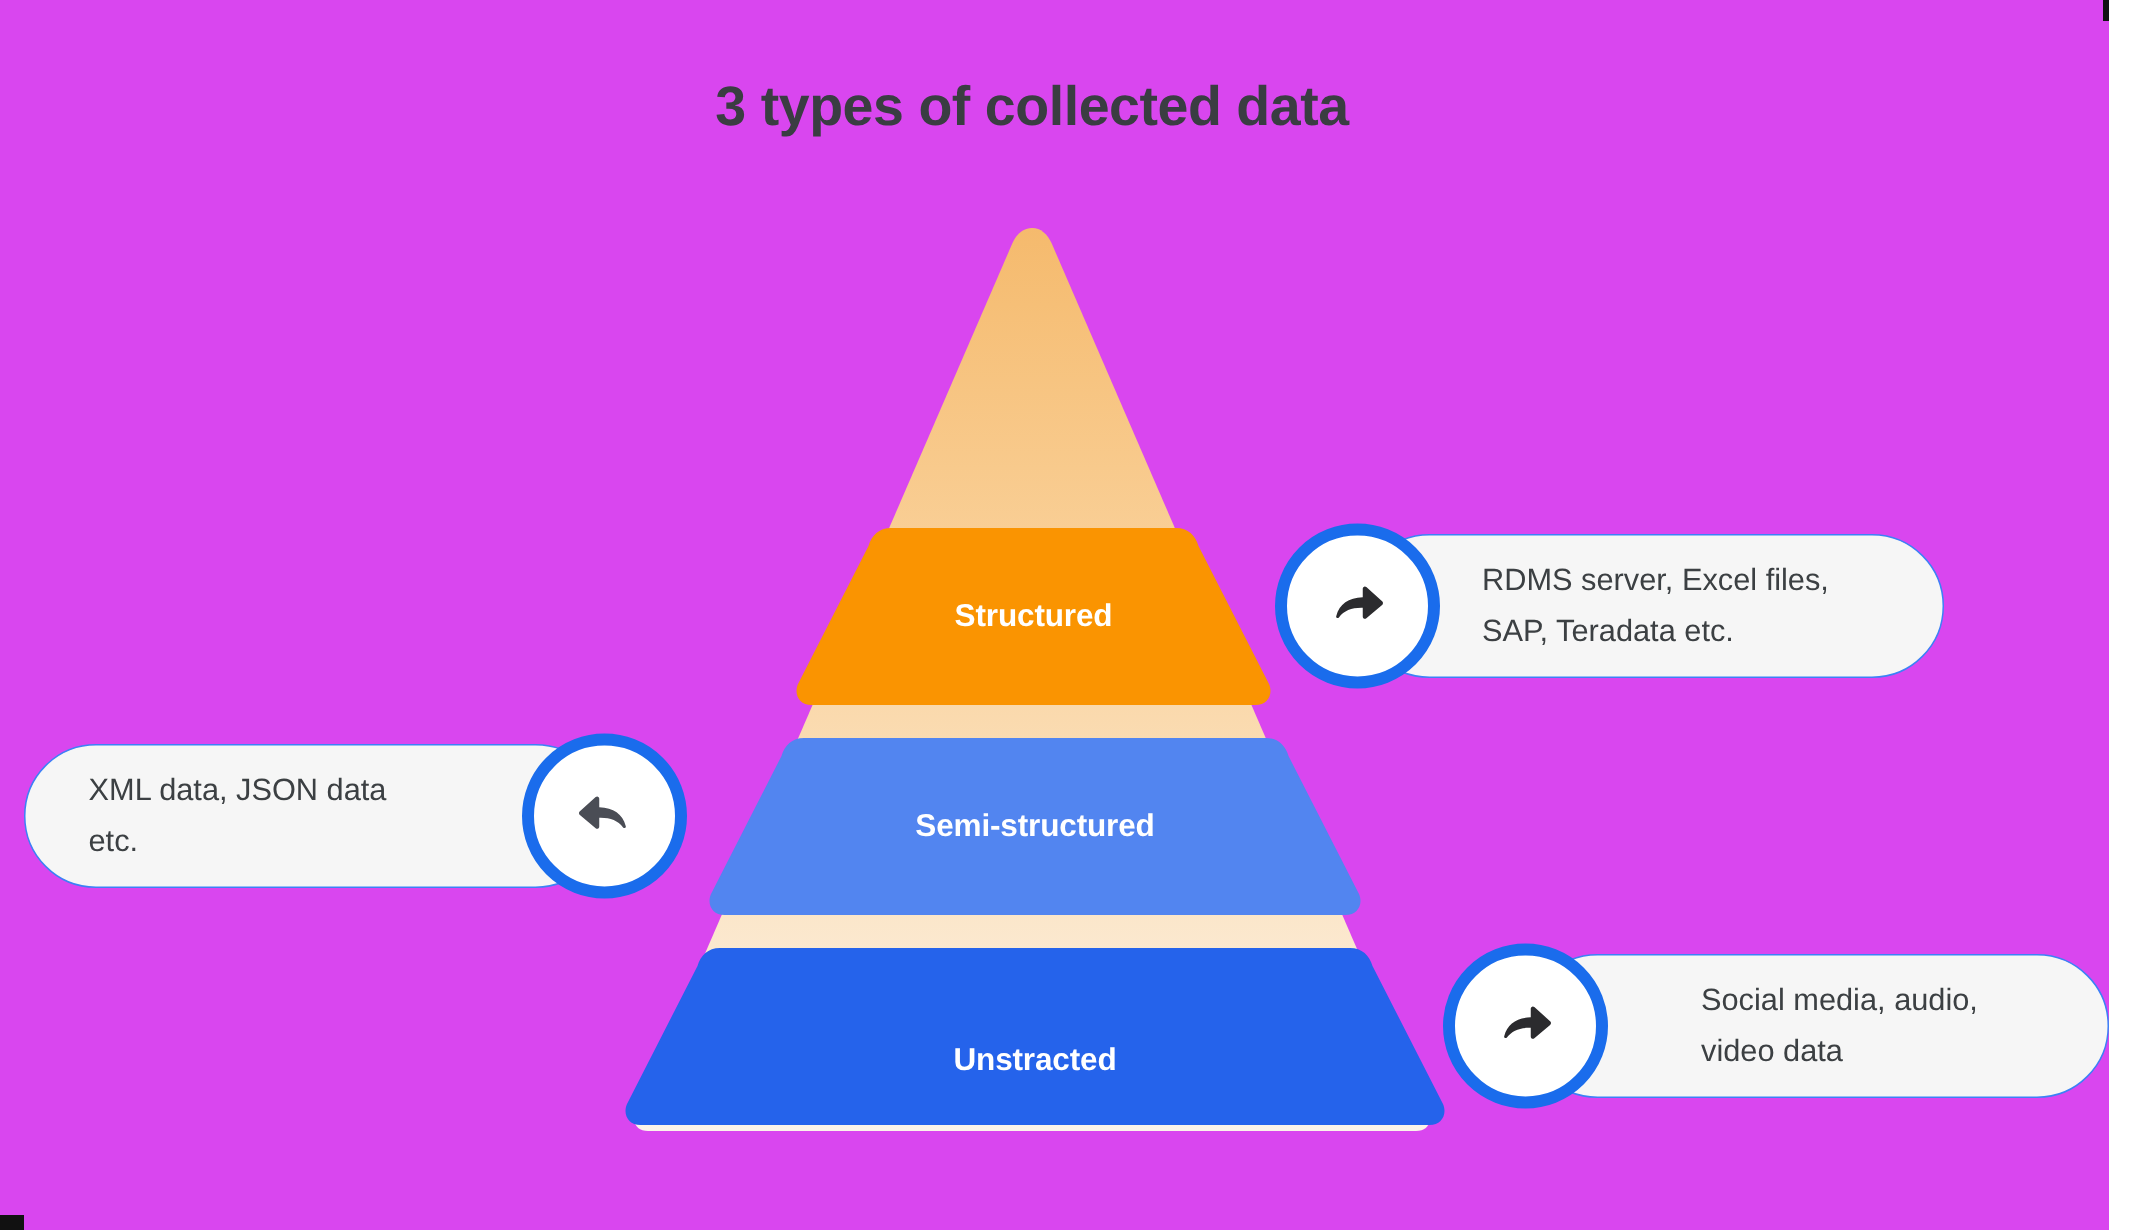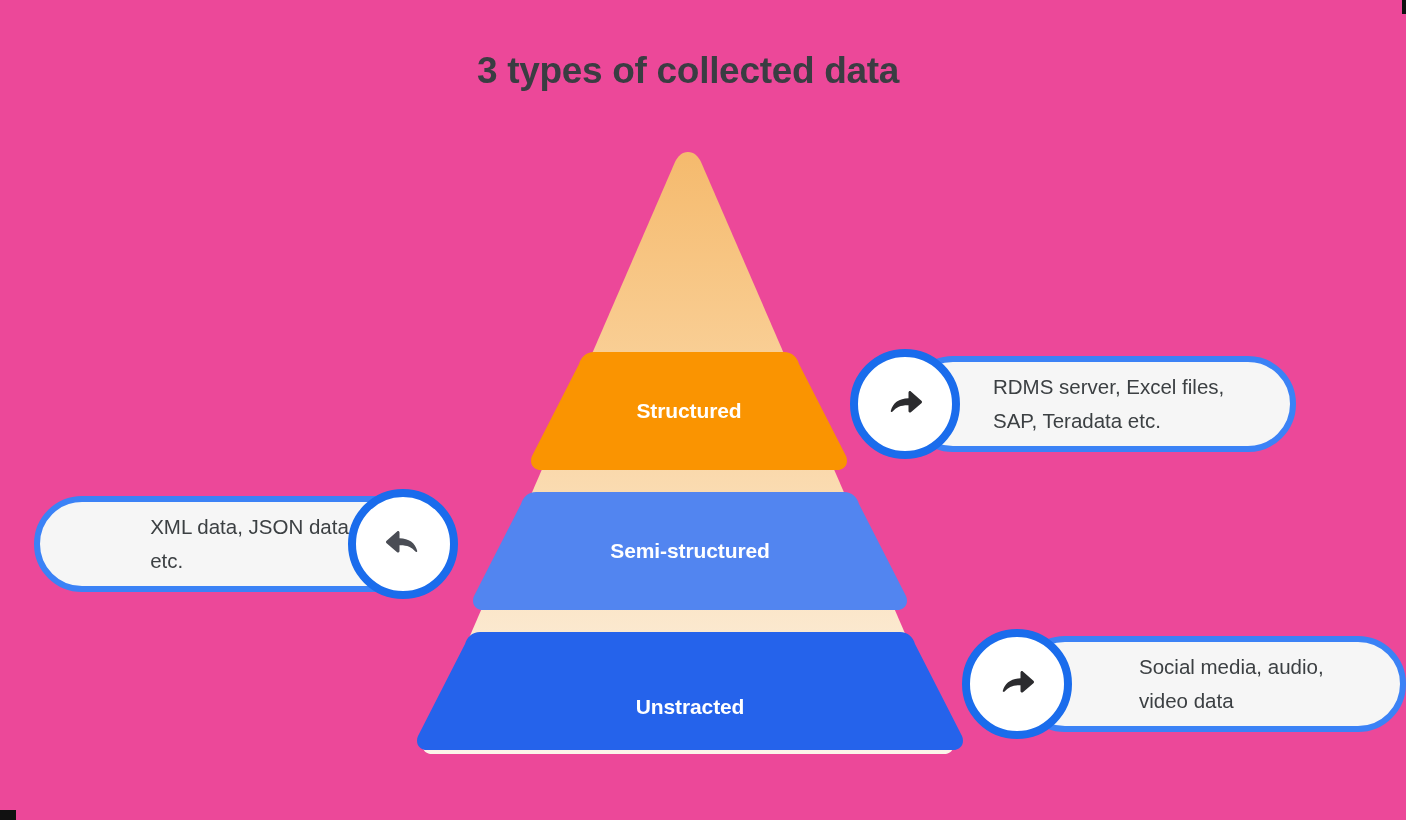--- a/index.html
+++ b/index.html
@@ -11,21 +11,21 @@
     width: 1420px;
     height: 820px;
     font-family: "Liberation Sans", sans-serif;
     overflow: hidden;
   }
 
   #canvas {
     position: relative;
     width: 1420px;
     height: 820px;
-    background: #ec4899;
+    background: #d946ef;
     overflow: hidden;
   }
 
   
   .edge-strip-right {
     position: absolute;
     top: 0;
     right: 0;
     width: 14px;
     height: 820px;
@@ -113,21 +113,21 @@
 
   
   .callout {
     position: absolute;
     height: 96px;
   }
   .callout-pill {
     position: absolute;
     top: 0;
     height: 96px;
-    border: 6px solid #3b82f6;
+    border: 1px solid #3b82f6;
     border-radius: 48px;
     background: #f6f6f6;
     box-sizing: border-box;
     display: flex;
     align-items: center;
   }
   .callout-text {
     font-size: 20.5px;
     line-height: 34px;
     color: #3c4043;
@@ -154,21 +154,21 @@
   #callout-structured .callout-text { margin-left: 82px; }
   #callout-structured .callout-circle { left: 0; }
 
   #callout-unstructured { left: 962px; top: 636px; width: 444px; }
   #callout-unstructured .callout-pill { left: 55px; width: 389px; }
   #callout-unstructured .callout-text { margin-left: 116px; }
   #callout-unstructured .callout-circle { left: 0; }
 
   
   #callout-semi { left: 16px; top: 496px; width: 442px; }
-  #callout-semi .callout-pill { left: 18px; width: 389px; justify-content: center; }
+  #callout-semi .callout-pill { left: 0; width: 389px; }
   #callout-semi .callout-text { margin-left: 42px; }
   #callout-semi .callout-circle { right: 0; }
 </style>
 </head>
 <body>
 
 <div id="canvas">
 
   <div class="pyramid-wrap">
     <svg width="1420" height="820" viewBox="0 0 1420 820" xmlns="http://www.w3.org/2000/svg">

